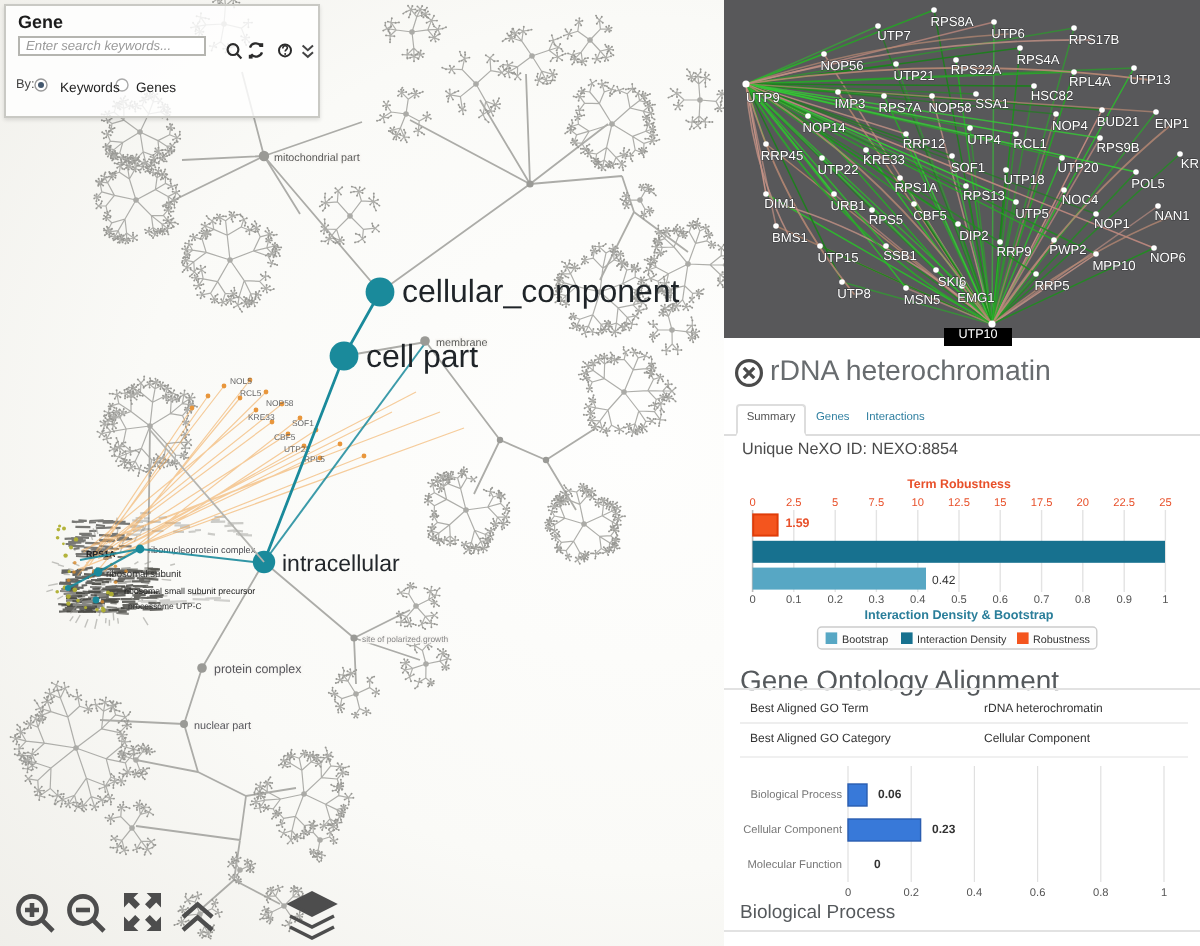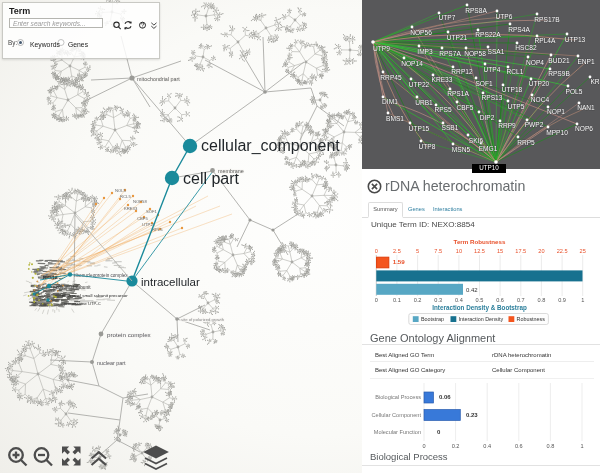--- a/index.html
+++ b/index.html
@@ -439,21 +439,21 @@
   <svg class="abs" style="left:5px;top:10px" width="15" height="15" viewBox="0 0 15 15">
     <circle cx="7.5" cy="7.5" r="6.2" fill="none" stroke="#4a4a4a" stroke-width="1.6"></circle>
     <path d="M4.9 4.9L10.1 10.1M10.1 4.9L4.9 10.1" stroke="#4a4a4a" stroke-width="1.6"></path>
   </svg>
   <div class="abs" style="left:23px;top:9px;font-size:14.2px;color:#686c6f">rDNA heterochromatin</div>
 
   <div class="abs" style="left:0;top:47.5px;width:238px;border-top:1px solid #ddd"></div>
   <div class="abs" style="left:6px;top:33px;width:33px;height:13px;border:1px solid #ddd;border-bottom:2px solid #fff;background:#fff;font-size:5.7px;color:#555;text-align:center;line-height:13px;border-radius:2px 2px 0 0;z-index:2">Summary</div>
   <div class="abs" style="left:46px;top:37px;font-size:5.7px;color:#2f7fa0">Genes</div>
   <div class="abs" style="left:71px;top:37px;font-size:5.7px;color:#2f7fa0">Interactions</div>
-  <div class="abs" style="left:9px;top:51px;font-size:8.1px;color:#4a4a4a">Unique Term ID: NEXO:8854</div>
+  <div class="abs" style="left:9px;top:51px;font-size:8.1px;color:#4a4a4a">Unique NeXO ID: NEXO:8854</div>
 
   <svg class="abs" style="left:0;top:66px" width="238" height="95" viewBox="0 0 238 95">
     <text x="117.5" y="9" font-size="6.2" font-weight="bold" fill="#e8502a" text-anchor="middle">Term Robustness</text>
     <g font-size="5.6" fill="#e8502a" text-anchor="middle">
           <text x="14.3" y="17.8">0</text>
           <text x="34.9" y="17.8">2.5</text>
           <text x="55.6" y="17.8">5</text>
           <text x="76.2" y="17.8">7.5</text>
           <text x="96.9" y="17.8">10</text>
           <text x="117.5" y="17.8">12.5</text>
@@ -488,21 +488,21 @@
     <text x="117.5" y="74.5" font-size="6.3" font-weight="bold" fill="#2a7e9a" text-anchor="middle">Interaction Density &amp; Bootstrap</text>
     <rect x="46.8" y="78.5" width="139.6" height="11" fill="#fdfdfd" stroke="#ccc" stroke-width="0.7" rx="2"></rect>
     <rect x="50.8" y="81.2" width="5.8" height="5.8" fill="#57a7c4"></rect>
     <text x="59" y="86.3" font-size="5.4" fill="#333">Bootstrap</text>
     <rect x="88.5" y="81.2" width="5.8" height="5.8" fill="#17718f"></rect>
     <text x="96.5" y="86.3" font-size="5.4" fill="#333">Interaction Density</text>
     <rect x="146.5" y="81.2" width="5.8" height="5.8" fill="#f4551e"></rect>
     <text x="154.5" y="86.3" font-size="5.4" fill="#333">Robustness</text>
   </svg>
 
-  <div class="abs" style="left:8px;top:162.5px;font-size:11px;color:#55595c">Gene Ontology Alignment</div>
+  <div class="abs" style="left:8px;top:162.5px;font-size:14px;color:#55595c">Gene Ontology Alignment</div>
   <div class="abs" style="left:0;top:175px;width:238px;border-top:1px solid #e2e2e2"></div>
   <div class="abs" style="left:13px;top:182.5px;font-size:6px;color:#333">Best Aligned GO Term</div>
   <div class="abs" style="left:130px;top:182.5px;font-size:6px;color:#333">rDNA heterochromatin</div>
   <div class="abs" style="left:8px;top:192px;width:224px;border-top:1px solid #eee"></div>
   <div class="abs" style="left:13px;top:197.5px;font-size:6px;color:#333">Best Aligned GO Category</div>
   <div class="abs" style="left:8px;top:208.5px;width:224px;border-top:1px solid #f0f0f0"></div>
   <div class="abs" style="left:130px;top:197.5px;font-size:6px;color:#333">Cellular Component</div>
   <svg class="abs" style="left:0;top:210px" width="238" height="72" viewBox="0 0 238 72">
     <g stroke="#e0e0e0" stroke-width="0.6">
       <path d="M62 4v58M93.6 4v58M125.2 4v58M156.8 4v58M188.4 4v58M220 4v58"></path>
@@ -524,21 +524,21 @@
       <text x="156.8" y="69">0.6</text>
           <text x="188.4" y="69">0.8</text>
           <text x="220" y="69">1</text>
     </g>
   </svg>
   <div class="abs" style="left:8px;top:282px;font-size:9.5px;color:#55595c">Biological Process</div>
   <div class="abs" style="left:0;top:296px;width:238px;border-top:1px solid #e2e2e2"></div>
 </div>
 
 <div class="abs" style="left:2px;top:2px;width:156px;height:55px;background:rgba(255,255,255,0.82);border:1px solid #c9c9c4;box-shadow:0 1px 2px rgba(0,0,0,0.12)">
-  <div class="abs" style="left:6px;top:3px;font-size:9px;font-weight:bold;color:#1c1c1c">Term</div>
+  <div class="abs" style="left:6px;top:3px;font-size:9px;font-weight:bold;color:#1c1c1c">Gene</div>
   <input class="abs" style="left: 6px; top: 15px; width: 89px; height: 8px; border: 1px solid rgb(181, 181, 176); font-size: 6.6px; color: rgb(153, 153, 153); padding: 0px 0px 0px 3px; font-family: &quot;Liberation Sans&quot;, sans-serif;" placeholder="Enter search keywords...">
   <svg class="abs" style="left:102px;top:16px" width="56" height="13" viewBox="0 0 56 13">
     <g stroke="#2b2b2b" stroke-width="1.1" fill="none">
       <circle cx="11.5" cy="5.8" r="2.7"></circle>
           <path d="M13.5 7.9L15.7 10.2"></path>
     </g>
     <g stroke="#2b2b2b" stroke-width="1.15" fill="none">
       <path d="M20 4.8a3.1 3.1 0 0 1 5.4-.9"></path>
       <path d="M26 7.2a3.1 3.1 0 0 1-5.4.9"></path>
     </g>

